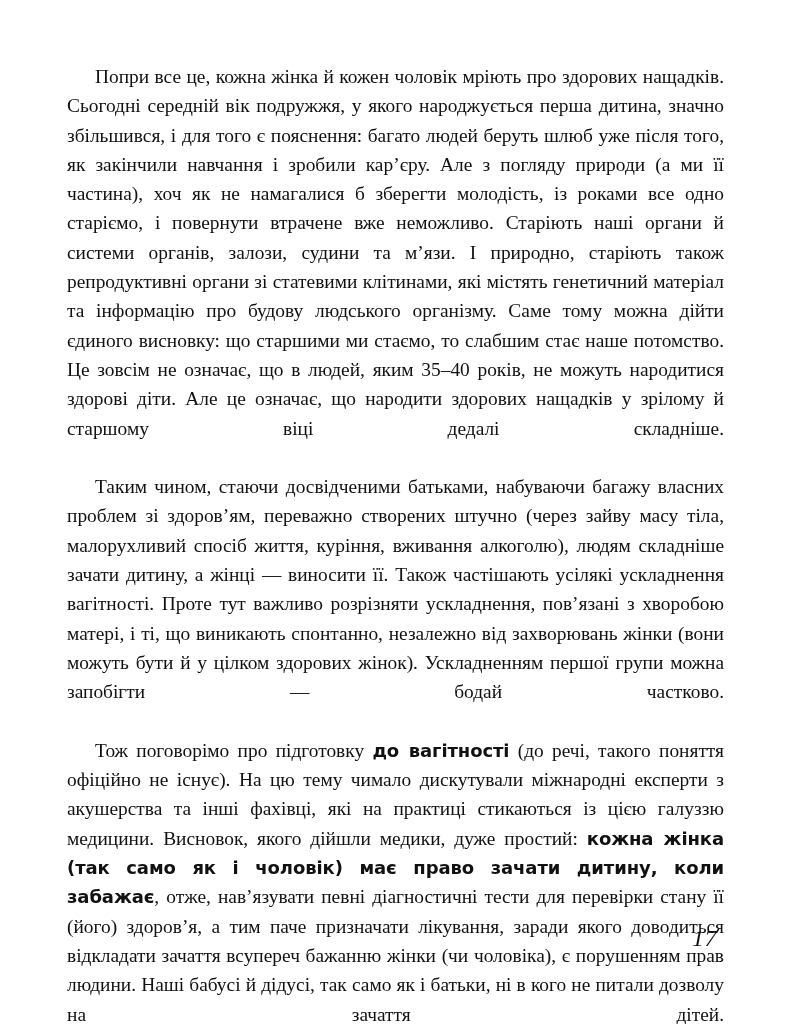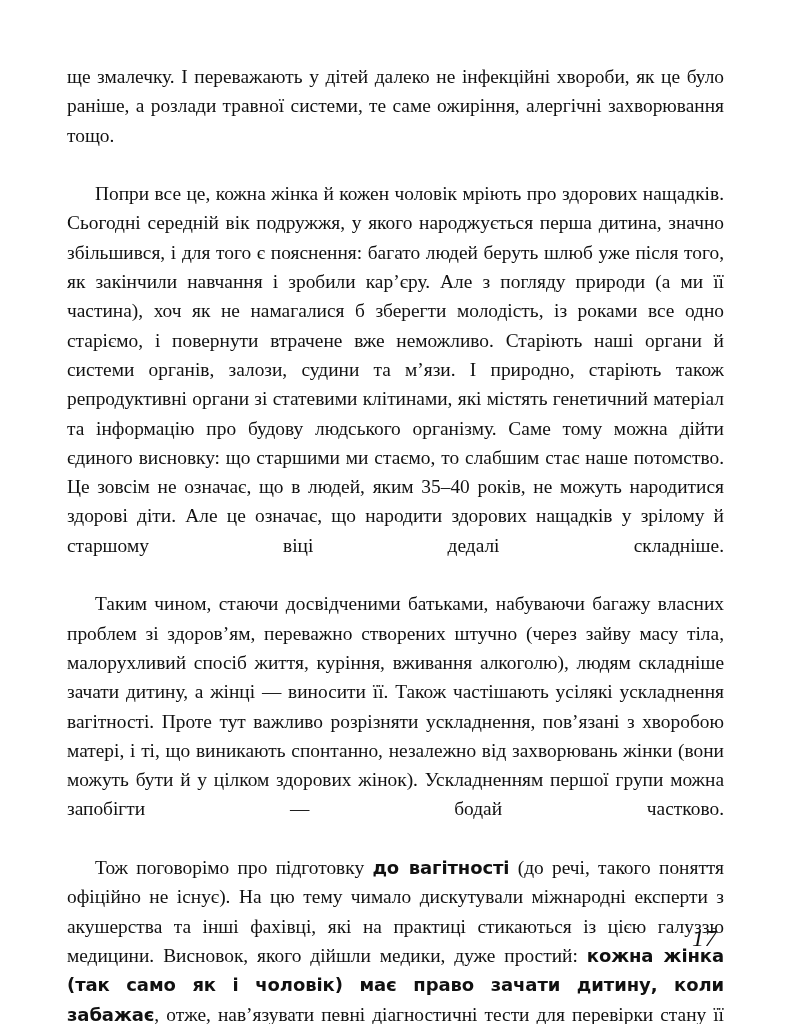--- a/index.html
+++ b/index.html
@@ -68,23 +68,20 @@
     letter-spacing: 0.5px;
   }
 </style>
 </head>
 <body>
 
 <div class="page">
 
   <div class="text-block">
 
-    <p class="para">
-      <span>ще змалечку. І переважають у дітей далеко не інфекційні хвороби, як це було раніше, а розлади травної системи, те саме ожиріння, алергічні захворювання тощо.</span>
-    </p>
 
     <p class="para indent">
       <span>Попри все це, кожна жінка й кожен чоловік мріють про здорових нащадків. Сьогодні середній вік подружжя, у якого народжується перша дитина, значно збільшився, і для того є пояснення: багато людей беруть шлюб уже після того, як закінчили навчання і зробили кар’єру. Але з погляду природи (а ми її частина), хоч як не намагалися б зберегти молодість, із роками все одно старіємо, і повернути втрачене вже неможливо. Старіють наші органи й системи органів, залози, судини та м’язи. І природно, старіють також репродуктивні органи зі статевими клітинами, які містять генетичний матеріал та інформацію про будову людського організму. Саме тому можна дійти єдиного висновку: що старшими ми стаємо, то слабшим стає наше потомство. Це зовсім не означає, що в людей, яким 35–40 років, не можуть народитися здорові діти. Але це означає, що народити здорових нащадків у зрілому й старшому віці дедалі складніше.</span>
     </p>
 
     <p class="para indent">
       <span>Таким чином, стаючи досвідченими батьками, набуваючи багажу власних проблем зі здоров’ям, переважно створених штучно (через зайву масу тіла, малорухливий спосіб життя, куріння, вживання алкоголю), людям складніше зачати дитину, а жінці — виносити її. Також частішають усілякі ускладнення вагітності. Проте тут важливо розрізняти ускладнення, пов’язані з хворобою матері, і ті, що виникають спонтанно, незалежно від захворювань жінки (вони можуть бути й у цілком здорових жінок). Ускладненням першої групи можна запобігти — бодай частково.</span>
     </p>
 
     <p class="para indent">

